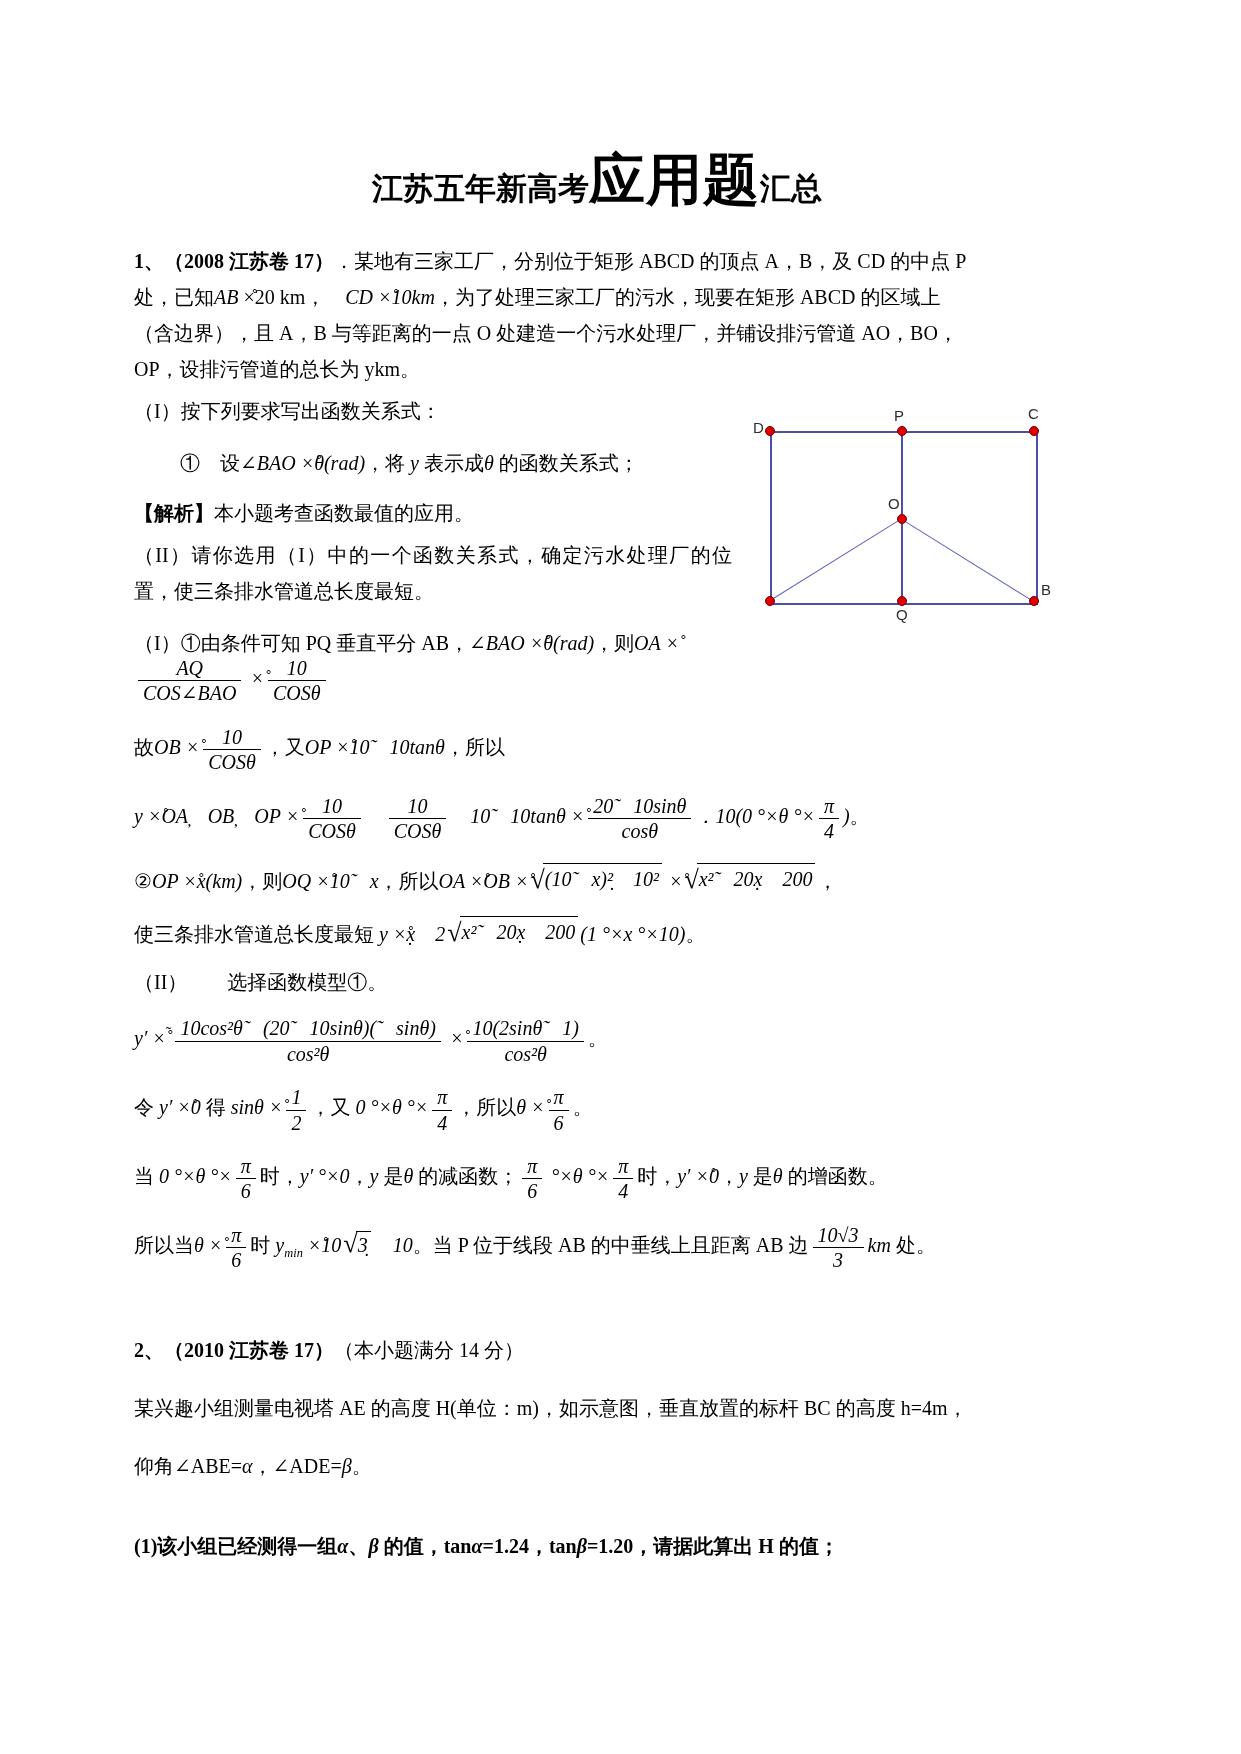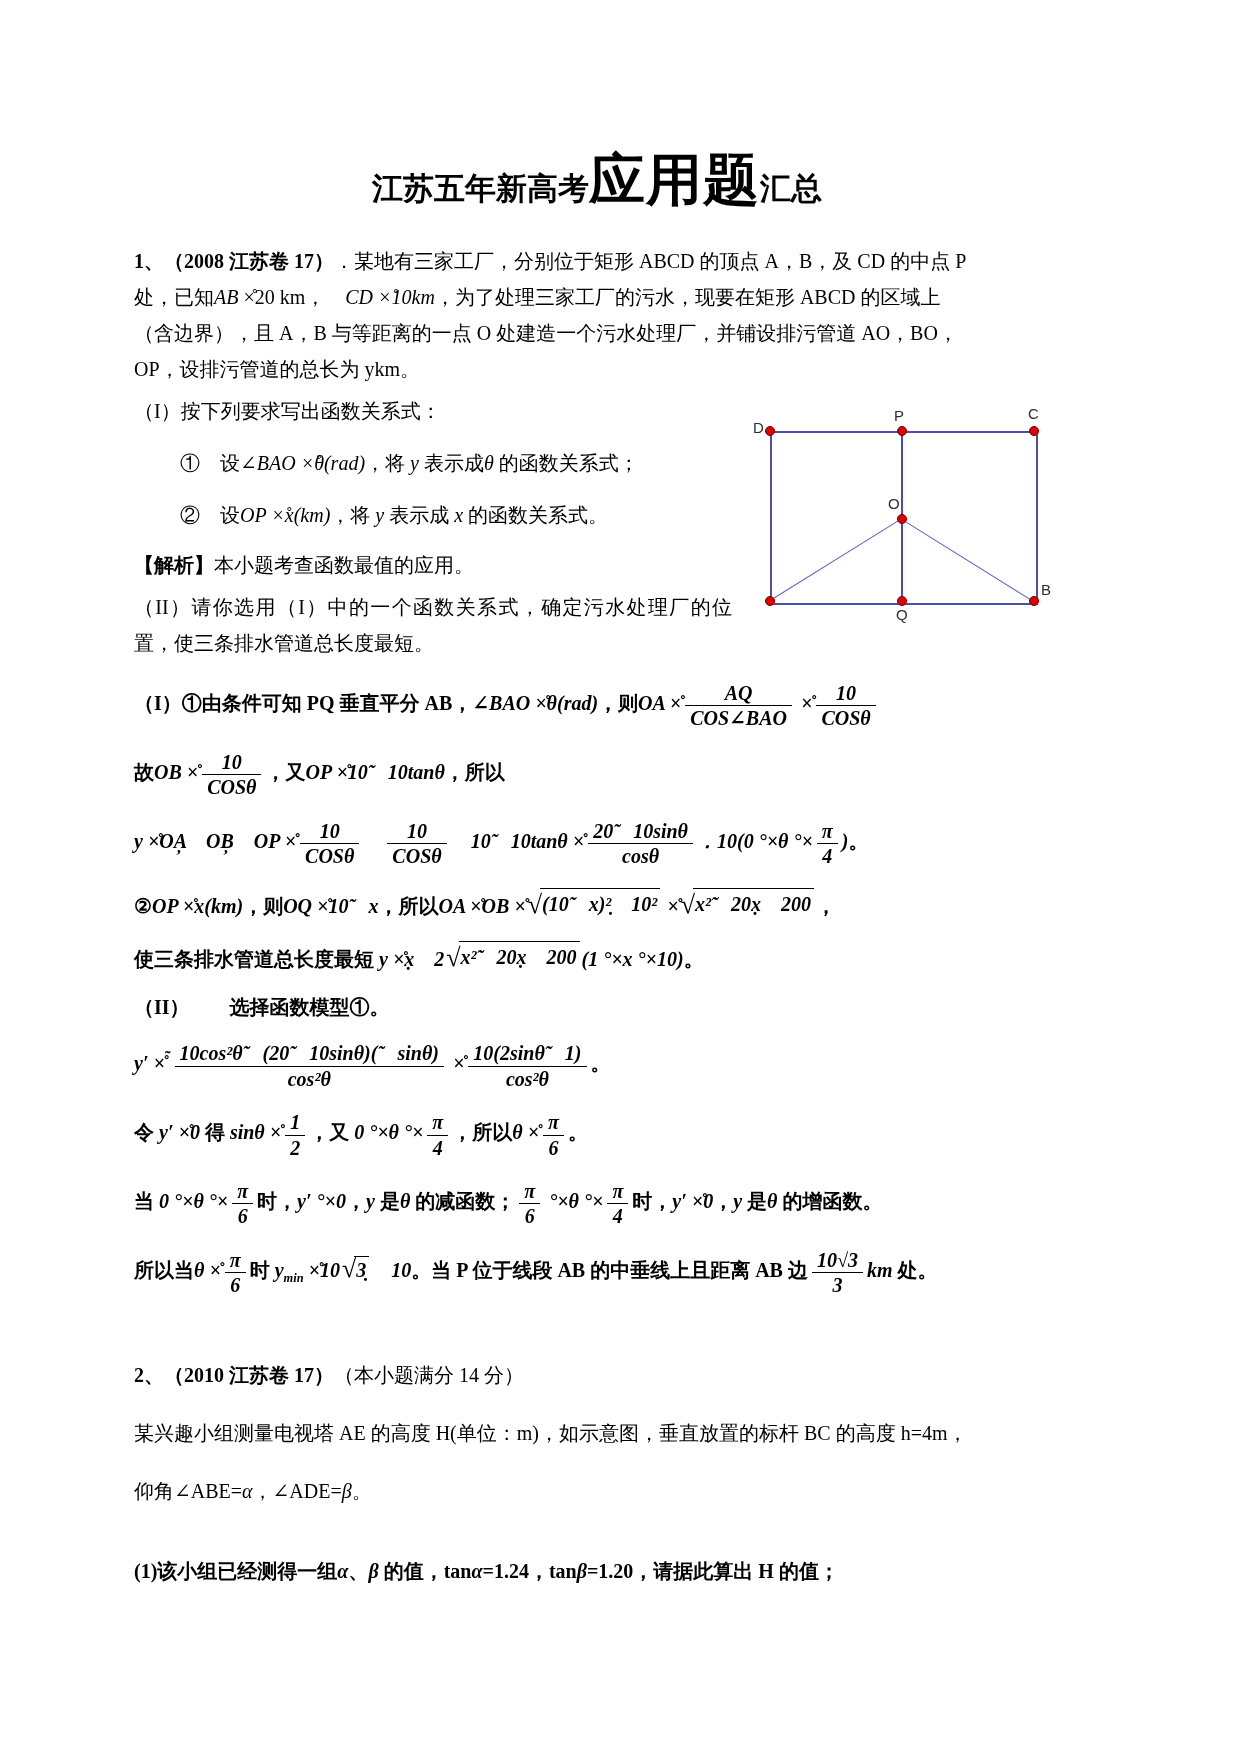--- a/index.html
+++ b/index.html
@@ -10,21 +10,21 @@
     box-sizing:border-box;
     padding:148px 128px 0 134px;
     font-family:"Liberation Serif","DejaVu Serif",serif;
     color:#000;
     overflow:hidden;
   }
   .title { text-align:center; font-weight:bold; margin:0 0 22px 0; font-size:31px; line-height:64px; white-space:nowrap; }
   .title .t-big { font-size:56px; letter-spacing:1px; }
   .para { font-size:20px; line-height:36px; margin:0 0 6px 0; text-align:justify; }
   .item { padding-left:46px; margin:16px 0 14px 0; }
-  .fline { font-size:20px; margin:21px 0;font-weight:bold; }
+  .fline { font-size:20px; margin:21px 0; }
   .it { font-style:italic; }
   .bd { font-weight:bold; }
   .frac { display:inline-block; vertical-align:middle; text-align:center; font-style:italic; line-height:1.12; margin:0 4px; }
   .frac .fn { display:block; padding:0 5px 1px 5px; border-bottom:1px solid #000; }
   .frac .fd { display:block; padding:1px 5px 0 5px; }
   .sqrt { display:inline-flex; align-items:flex-end; font-style:italic; margin:0 2px; }
   .sqrt .rsign { font-style:normal; font-size:1.3em; line-height:1; margin-right:-2px; }
   .sqrt .rad { border-top:1.5px solid #000; padding:2px 3px 0 2px; }
   .sub { font-size:0.62em; vertical-align:sub; font-style:italic; }
   .raised { font-size:0.85em; vertical-align:super; }
@@ -65,21 +65,20 @@
     <span class="lbl" style="left:3px;   top:16px;">D</span>
     <span class="lbl" style="left:144px; top:4px;">P</span>
     <span class="lbl" style="left:278px; top:2px;">C</span>
     <span class="lbl" style="left:138px; top:92px;">O</span>
     <span class="lbl" style="left:146px; top:203px;">Q</span>
     <span class="lbl" style="left:291px; top:178px;">B</span>
   </div>
 
   <p class="para"><span class="">（I）按下列要求写出函数关系式：</span></p>
   <p class="para item"><span class="">①　设</span><span class="it ">∠BAO ×̊θ(rad)</span><span class="">，将 </span><span class="it ">y</span><span class=""> 表示成</span><span class="it ">θ</span><span class=""> 的函数关系式；</span></p>
-  <p class="para item"><span class="">②　设</span><span class="it ">OP ×̊x(km)</span><span class="">，将 </span><span class="it ">y</span><span class=""> 表示成 </span><span class="it ">x</span><span class=""> 的函数关系式。</span></p>
   <p class="para"><span class="bd">【解析】</span><span class="">本小题考查函数最值的应用。</span></p>
   <p class="para"><span class="">（II）请你选用（I）中的一个函数关系式，确定污水处理厂的位置，使三条排水管道总长度最短。</span></p>
 
   <div class="fline"><span class="">（I）①由条件可知 PQ 垂直平分 AB，</span><span class="it ">∠BAO ×̊θ(rad)</span><span class="">，则</span><span class="it ">OA ×̊</span><span class="frac"><span class="fn">AQ</span><span class="fd">COS∠BAO</span></span><span class="it "> ×̊</span><span class="frac"><span class="fn">10</span><span class="fd">COSθ</span></span></div>
   <div class="fline"><span class="">故</span><span class="it ">OB ×̊</span><span class="frac"><span class="fn">10</span><span class="fd">COSθ</span></span><span class="">，又</span><span class="it ">OP ×̊10̃　10tanθ</span><span class="">，所以</span></div>
   <div class="fline"><span class="it ">y ×̊</span><span class="it ">OA̦　OB̦　OP ×̊</span><span class="frac"><span class="fn">10</span><span class="fd">COSθ</span></span><span class="">　</span><span class="frac"><span class="fn">10</span><span class="fd">COSθ</span></span><span class="">　</span><span class="it ">10̃　10tanθ ×̊</span><span class="frac"><span class="fn">20̃　10sinθ</span><span class="fd">cosθ</span></span><span class="it ">．</span><span class="it ">10(0 °×θ °×</span><span class="frac"><span class="fn">π</span><span class="fd">4</span></span><span class="it ">)</span><span class="">。</span></div>
   <div class="fline"><span class="">②</span><span class="it ">OP ×̊x(km)</span><span class="">，则</span><span class="it ">OQ ×̊10̃　x</span><span class="">，所以</span><span class="it ">OA ×̊OB ×̊</span><span class="sqrt">
         <span class="rsign">√</span>
         <span class="rad">(10̃　x)²̣　10²</span>
       </span><span class="it "> ×̊</span><span class="sqrt">

